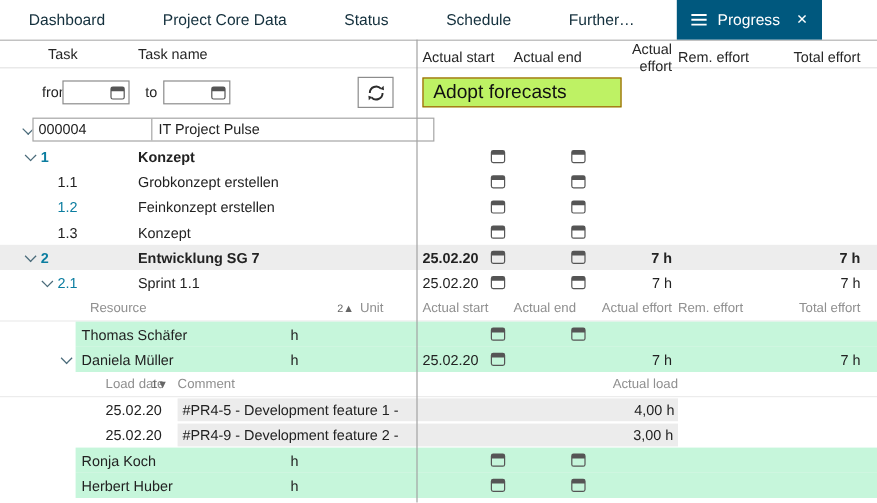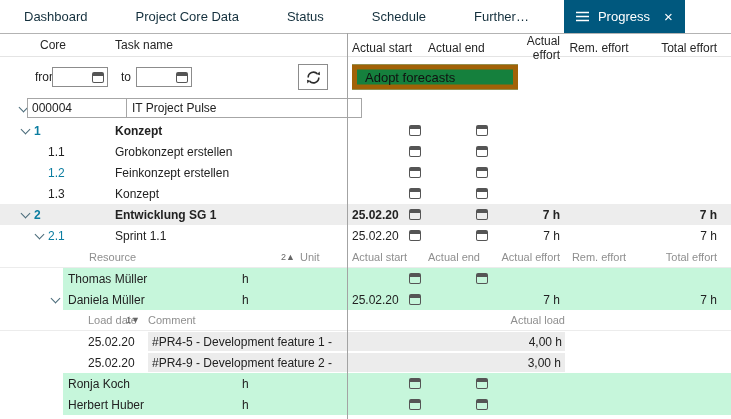--- a/index.html
+++ b/index.html
@@ -27,33 +27,33 @@
   .c1{display:flex;align-items:center;justify-content:space-between;padding:0 7px 0 4px;height:100%;}
   .c2{display:flex;align-items:center;justify-content:flex-end;padding-right:12px;height:100%;}
   .c3{text-align:right;padding-right:5px;}
   .c4{text-align:right;padding-right:7px;}
   .c5{text-align:right;padding-right:14px;}
 
   
   .colhead{height:22px;border-bottom:1px solid #e4e4e4;color:#262626;}
   .colhead .h1{padding-left:4px;}
   .colhead .h3,.subh .h3{text-align:right;padding-right:5px;}
-  .colhead .h4,.subh .h4{text-align:center;padding-right:7px;}
+  .colhead .h4,.subh .h4{text-align:left;padding-right:7px;}
   .colhead .h5,.subh .h5{text-align:right;padding-right:14px;}
   .subh .h1{padding-left:4px;}
 
   
   .filterrow{height:40px;}
   .filterrow .right{display:block;}
   .dinput{height:20px;width:56px;border:1px solid #8c8c8c;background:#fff;box-sizing:border-box;
           display:flex;align-items:center;justify-content:flex-end;padding-right:3px;}
   .refreshbtn{width:30px;height:26px;border:1px solid #8c8c8c;background:#fff;box-sizing:border-box;
           display:flex;align-items:center;justify-content:center;cursor:pointer;}
   .adopt{position:absolute;left:4px;top:50%;transform:translateY(-50%);width:166px;height:25px;
-         border:5px solid #a16207;background:#15803d;font-family:"Liberation Sans",sans-serif;font-size:13px;
+         border:1px solid #a16207;background:#bef264;font-family:"Liberation Sans",sans-serif;font-size:16px;
          text-align:left;padding:0 0 0 8px;cursor:pointer;color:#111;}
 
   
   .rootrow{height:23px;margin-left:16px;}
   .idname{position:absolute;left:11px;top:1px;width:335px;height:20px;border:1px solid #a6a6a6;
           box-sizing:border-box;background:#fff;display:flex;align-items:center;}
   .idpart{width:99px;height:100%;border-right:1px solid #a6a6a6;box-sizing:border-box;
           display:flex;align-items:center;padding-left:4px;}
   .namepart{padding-left:5px;}
 
@@ -102,21 +102,21 @@
             <path d="M0 1.5h13M0 5.5h13M0 9.5h13" stroke="#fff" stroke-width="1.6"></path>
           </svg>
       </span>
       <span>Progress</span>
       <span class="close">×</span>
     </div>
   </div>
 
   <div class="row colhead">
     <div class="left">
-      <span class="a" style="left:40px">Core</span>
+      <span class="a" style="left:40px">Task</span>
       <span class="a x115">Task name</span>
     </div>
     <div class="right">
       <span class="h1">Actual start</span>
       <span class="h2">Actual end</span>
       <span class="h3">Actual effort</span>
       <span class="h4">Rem. effort</span>
       <span class="h5">Total effort</span>
     </div>
   </div>
@@ -232,21 +232,21 @@
       <span class="c3"></span>
       <span class="c4"></span>
       <span class="c5"></span>
     </div>
   </div>
 
   <div class="row r21 gray">
     <div class="left">
       <span class="caret cx22"></span>
       <span class="a x34 tid link b">2</span>
-      <span class="a x115 b">Entwicklung SG 1</span>
+      <span class="a x115 b">Entwicklung SG 7</span>
     </div>
     <div class="right">
       <span class="c1">
           <span class="b">25.02.20</span>
           <span class="cal"></span>
         </span>
       <span class="c2">
           <span class="cal"></span>
         </span>
       <span class="c3 b">7 h</span>
@@ -270,37 +270,37 @@
           <span class="cal"></span>
         </span>
       <span class="c3">7 h</span>
       <span class="c4"></span>
       <span class="c5">7 h</span>
     </div>
   </div>
 
   <div class="row r21 subh">
     <div class="left">
-      <span class="a" style="left:89px">Resource</span>
+      <span class="a" style="left:75px">Resource</span>
       <span class="a sortbadge" style="left:281px">2▲</span>
       <span class="a" style="left:300px">Unit</span>
     </div>
     <div class="right">
       <span class="h1">Actual start</span>
       <span class="h2">Actual end</span>
       <span class="h3">Actual effort</span>
       <span class="h4">Rem. effort</span>
       <span class="h5">Total effort</span>
     </div>
   </div>
 
   <div class="row r21">
     <div class="band"></div>
     <div class="left">
-      <span class="a rname">Thomas Müller</span>
+      <span class="a rname">Thomas Schäfer</span>
       <span class="a runit">h</span>
     </div>
     <div class="right">
       <span class="c1">
           <span></span>
           <span class="cal"></span>
         </span>
       <span class="c2">
           <span class="cal"></span>
         </span>

